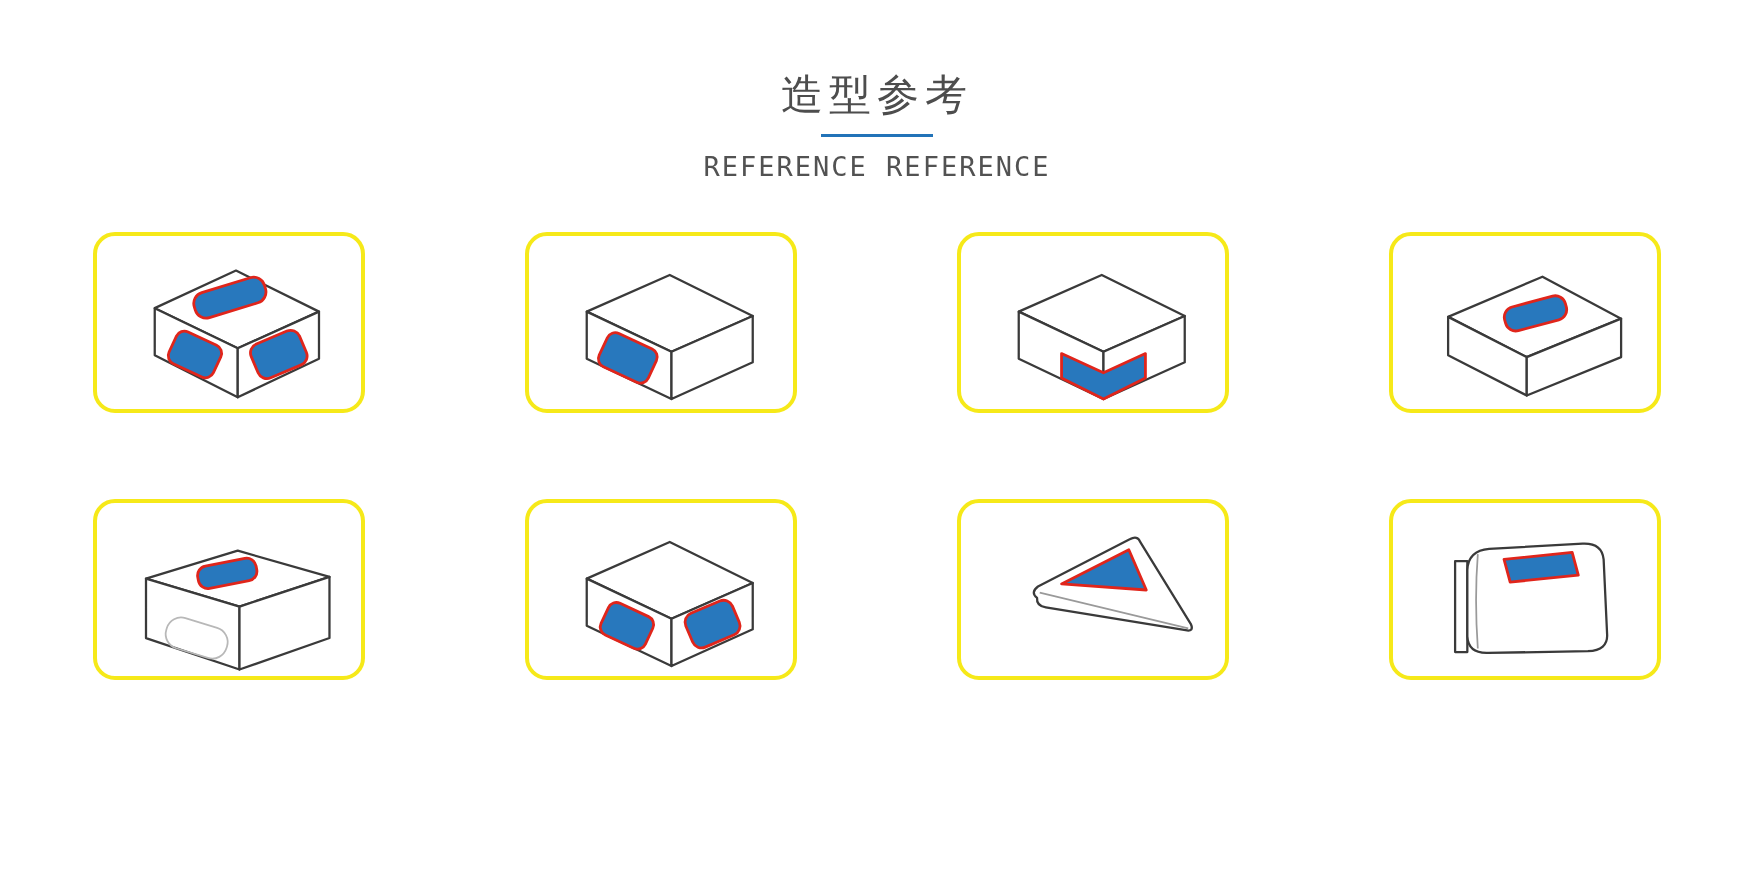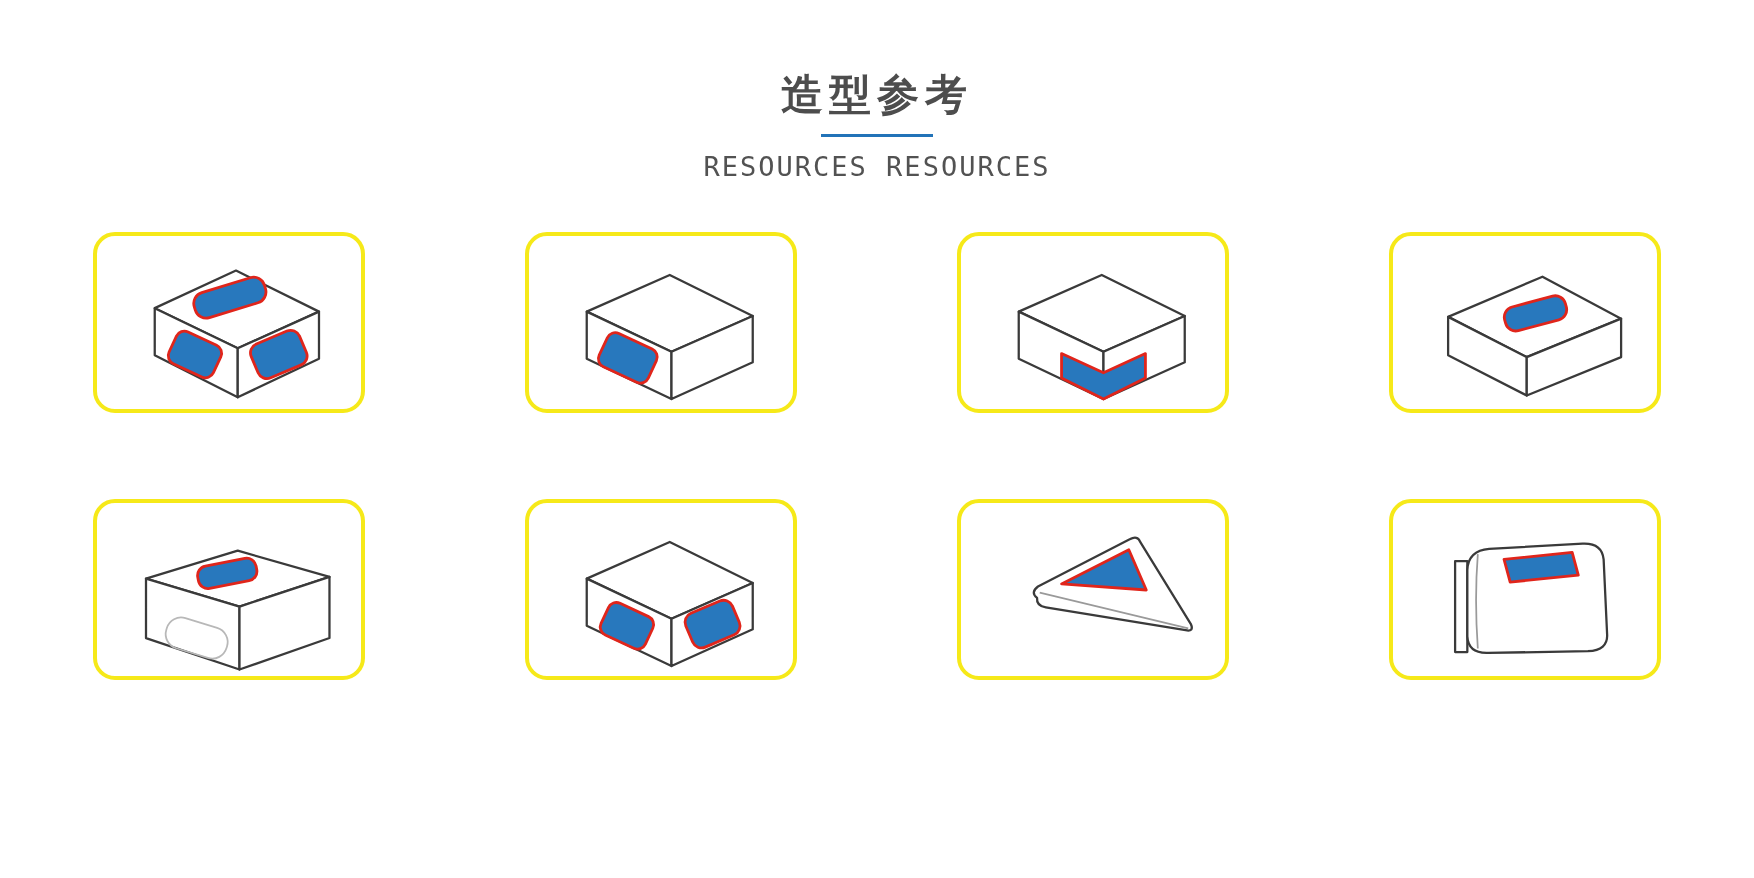--- a/index.html
+++ b/index.html
@@ -19,21 +19,21 @@
     width:1754px;height:878px;
     background:var(--background,#fff);
     font-family:"DejaVu Sans", sans-serif;
     overflow:hidden;
   }
   .header{ text-align:center; padding-top:72px; }
   .page-title{
     font-size:42px;
     color:var(--title-text,#4d4d4d);
     letter-spacing:6px;
-    font-weight:700;
+    font-weight:400;
     line-height:1.1;
   }
   .divider{
     width:112px;height:3px;
     background:var(--accent-line,#2273b8);
     margin:16px auto 14px auto;
   }
   .page-subtitle{
     font-family:"DejaVu Sans Mono", monospace;
     font-size:27px;
@@ -79,21 +79,21 @@
     stroke:#9a9a9a;
     stroke-width:2;
   }
 </style>
 </head>
 <body>
 
 <div class="header">
   <div class="page-title">造型参考</div>
   <div class="divider"></div>
-  <div class="page-subtitle">RESOURCES RESOURCES</div>
+  <div class="page-subtitle">REFERENCE REFERENCE</div>
 </div>
 
 <div class="grid">
 
   <div class="card">
     <svg width="246" height="166" viewBox="0 0 280 190">
       <path class="face" d="M55,78 L148,35 L243,82 L150,124 Z"></path>
       <path class="face" d="M55,78 L55,132 L150,180 L150,124 Z"></path>
       <path class="face" d="M150,124 L150,180 L243,136 L243,82 Z"></path>
       <rect class="win" x="-42" y="-15" width="84" height="30" rx="13" transform="translate(141,66) rotate(-17)"></rect>

